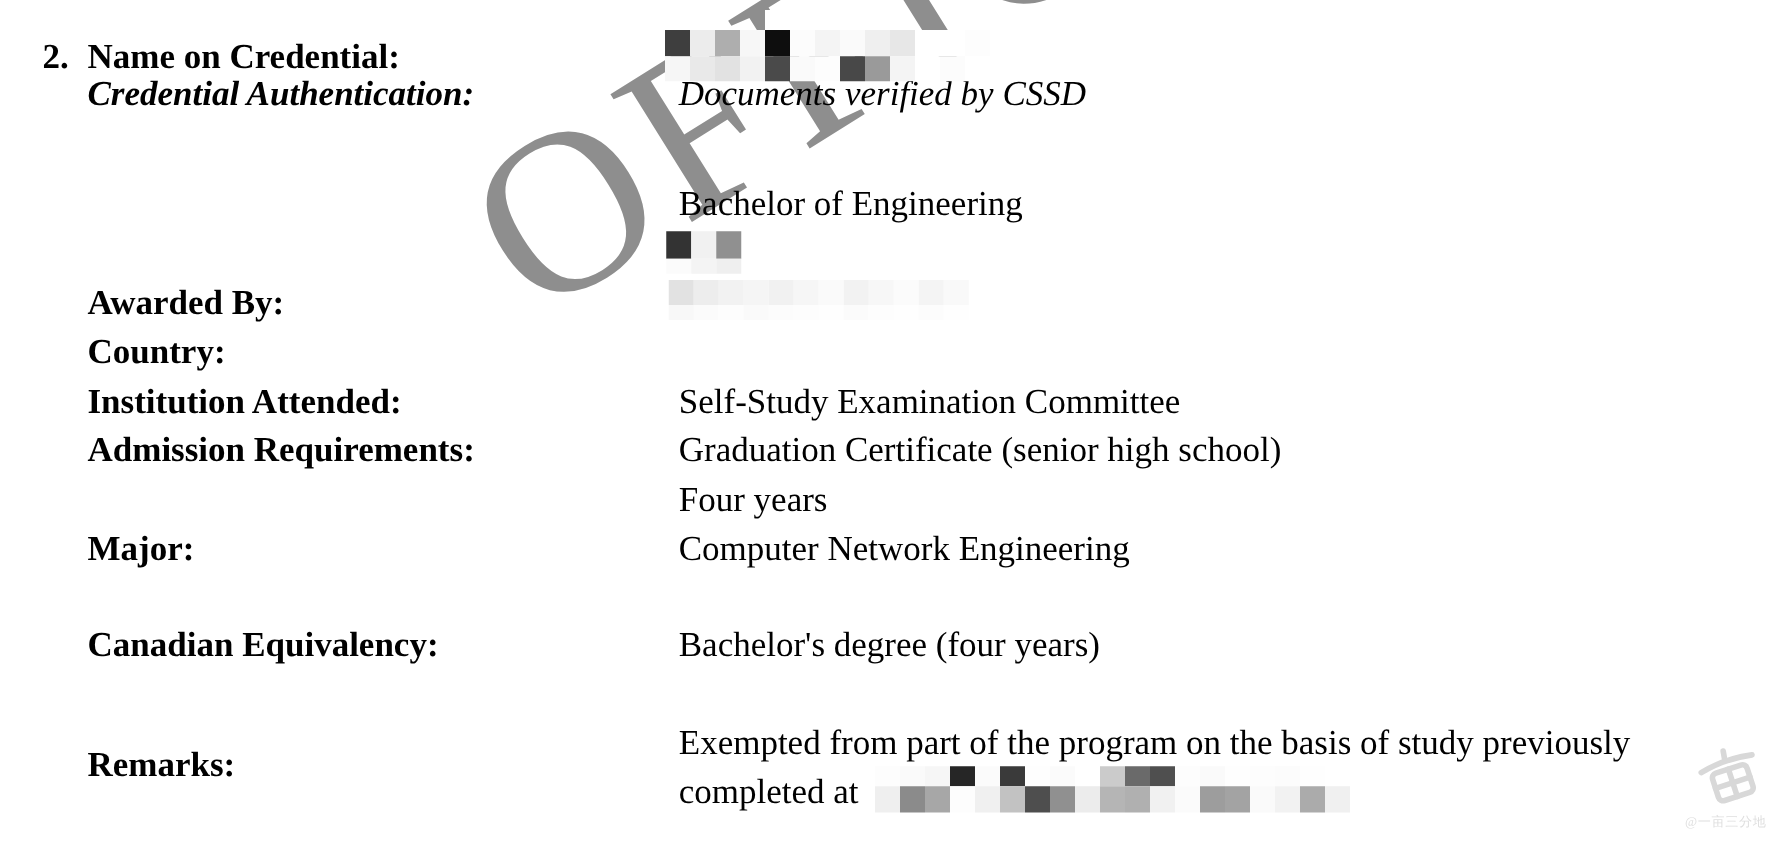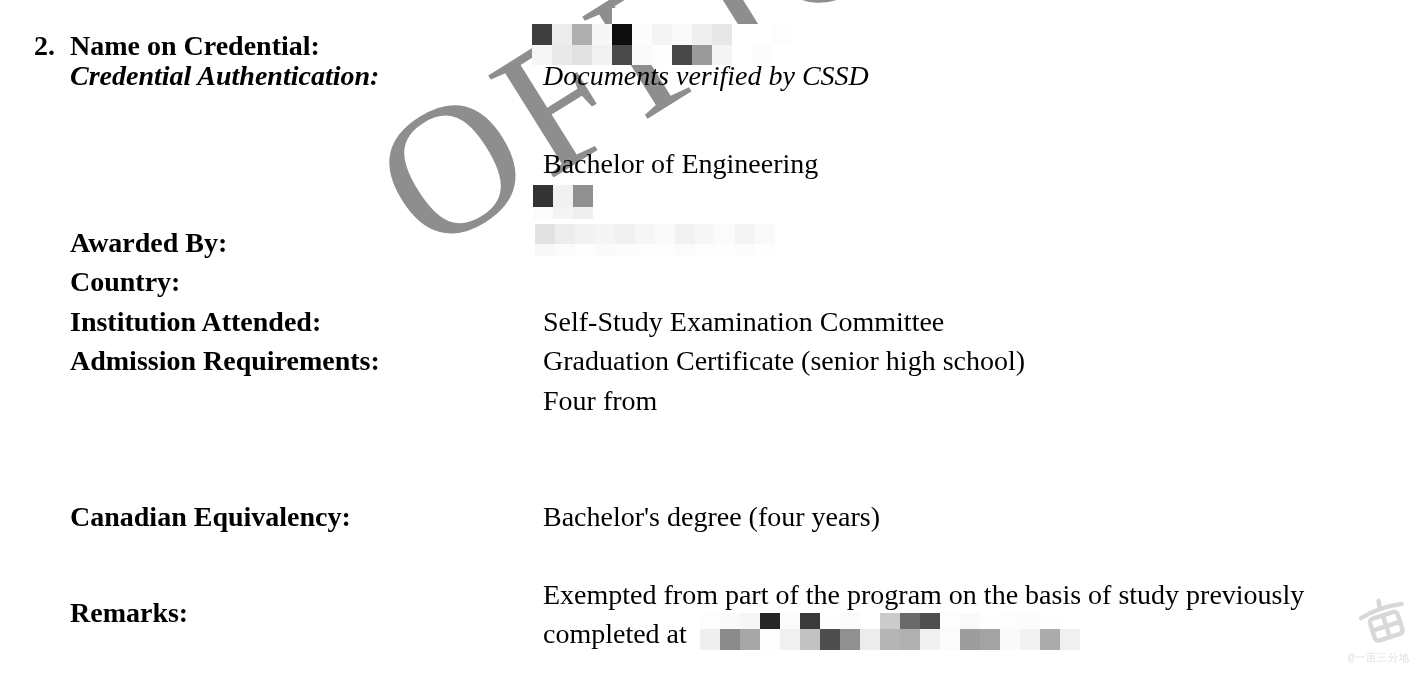--- a/index.html
+++ b/index.html
@@ -43,21 +43,21 @@
   .mosaic { position: absolute; z-index: 3; }
   .mosaic .m-row { display: flex; }
   .mosaic .m-cell { flex: 0 0 auto; }
   
   .site-logo { position: absolute; z-index: 2; }
   .site-handle {
     position: absolute;
     left: 1348px;
     top: 651px;
     width: 76px;
-    font-family: Liberation Mono, monospace;
+    font-family: Liberation Serif, serif;
     font-size: 10.5px;
     letter-spacing: 0.5px;
     z-index: 2;
     white-space: nowrap;
   }
 </style>
 </head>
 <body>
 
 <div class="page">
@@ -96,23 +96,27 @@
     <span class="lbl">Institution Attended:</span>
     <span class="val">Self-Study Examination Committee</span>
   </div>
 
   <div class="row" style="top:341px">
     <span class="lbl">Admission Requirements:</span>
     <span class="val">Graduation Certificate (senior high school)</span>
   </div>
 
   <div class="row" style="top:381px">
-    <span class="val">Four from</span>
-  </div>
-
+    <span class="val">Four years</span>
+  </div>
+
+  <div class="row" style="top:420px">
+    <span class="lbl">Major:</span>
+    <span class="val">Computer Network Engineering</span>
+  </div>
 
   <div class="row" style="top:497px">
     <span class="lbl">Canadian Equivalency:</span>
     <span class="val">Bachelor's degree (four years)</span>
   </div>
 
   <div class="row" style="top:593px">
     <span class="lbl">Remarks:</span>
   </div>
 

